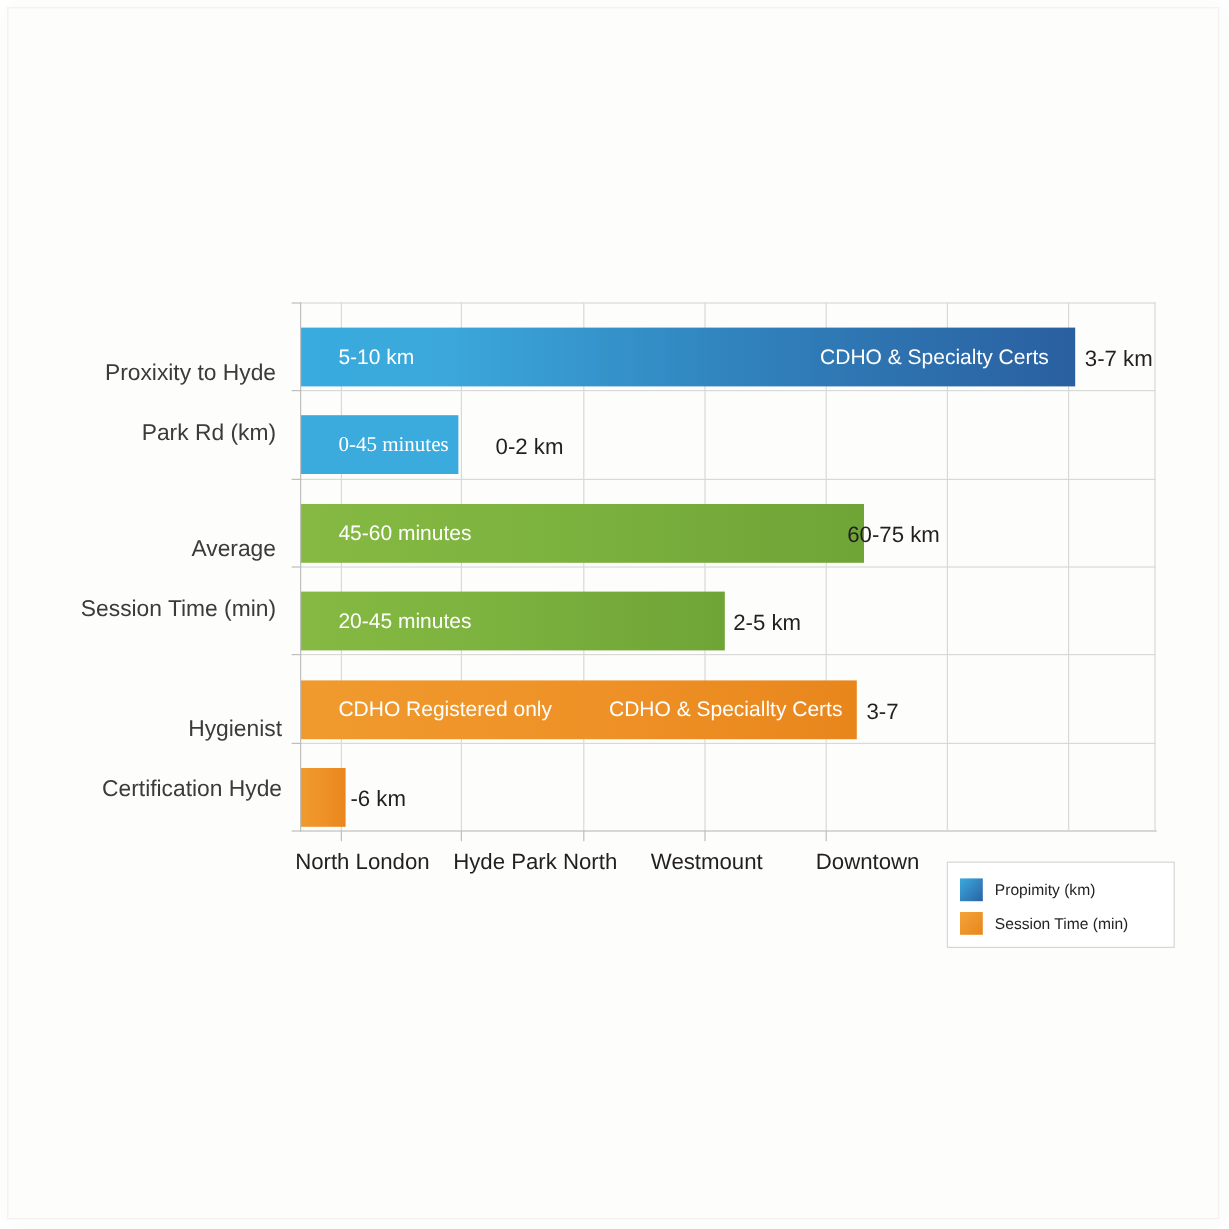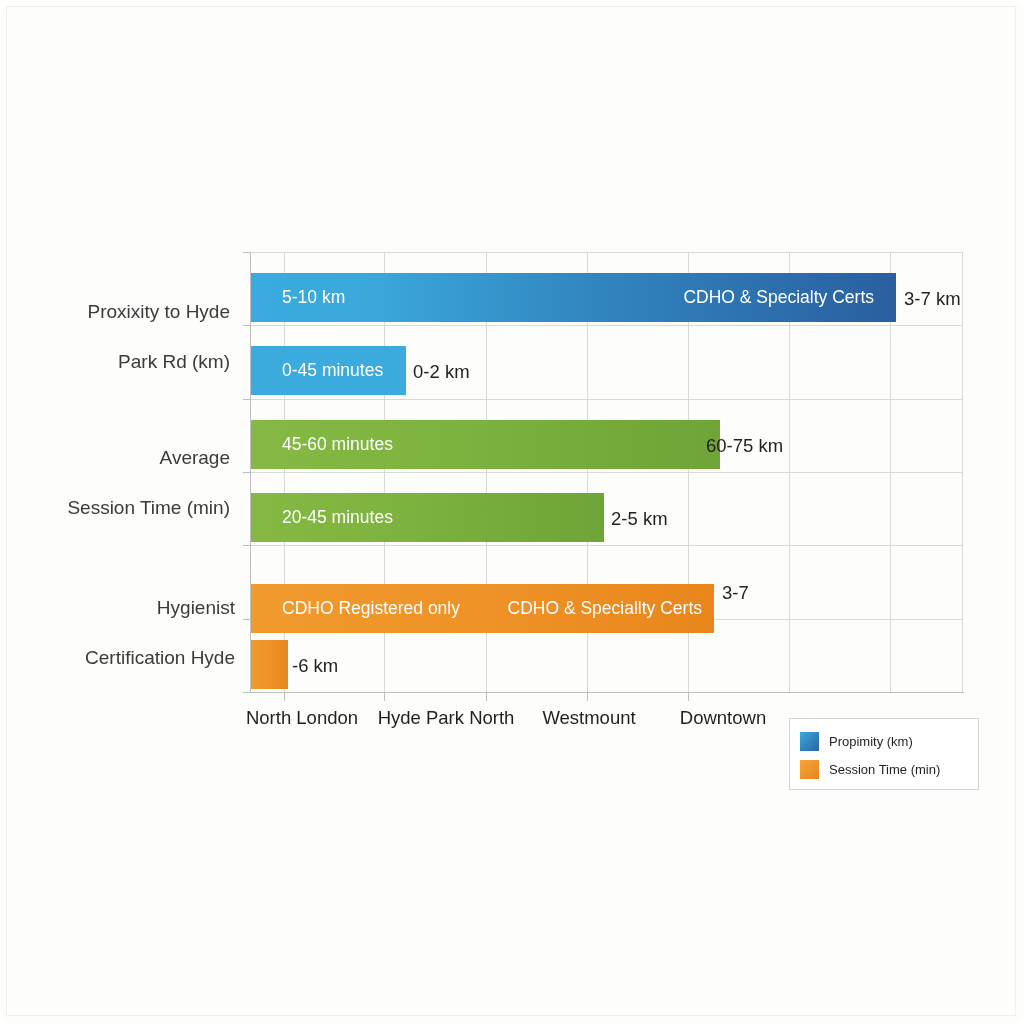--- a/index.html
+++ b/index.html
@@ -159,36 +159,36 @@
     <div class="gridline-h" style="top:220px;"></div>
     <div class="gridline-h" style="top:293px;"></div>
     <div class="gridline-h" style="top:367px;"></div>
 
     <div class="bar bar-blue" style="left:0px;top:21px;width:646px;">
       <span class="bar-label-in left">5-10 km</span>
       <span class="bar-label-in" style="right:22px;">CDHO &amp; Specialty Certs</span>
     </div>
     <span class="bar-label-out" style="left:654px;top:36px;text-align:right;">3-7 km</span>
 
-    <div class="bar bar-blue-flat" style="left:0px;top:94px;width:156px;">
+    <div class="bar bar-blue-flat" style="left:0px;top:94px;width:132px;font-family:Liberation Serif, serif;">
       <span class="bar-label-in left">0-45 minutes</span>
     </div>
     <span class="bar-label-out" style="left:163px;top:109px;">0-2 km</span>
 
     <div class="bar bar-green" style="left:0px;top:168px;width:470px;">
       <span class="bar-label-in left">45-60 minutes</span>
     </div>
     <span class="bar-label-out" style="left:456px;top:183px;">60-75 km</span>
 
     <div class="bar bar-green" style="left:0px;top:241px;width:354px;">
       <span class="bar-label-in left">20-45 minutes</span>
     </div>
     <span class="bar-label-out" style="left:361px;top:256px;">2-5 km</span>
 
-    <div class="bar bar-orange" style="left:0px;top:315px;width:464px;margin-top:17px;">
+    <div class="bar bar-orange" style="left:0px;top:315px;width:464px;">
       <span class="bar-label-in left">CDHO Registered only</span>
       <span class="bar-label-in" style="right:12px;">CDHO &amp; Speciallty Certs</span>
     </div>
     <span class="bar-label-out" style="left:472px;top:330px;">3-7</span>
 
     <div class="bar bar-orange" style="left:0px;top:388px;width:38px;"></div>
     <span class="bar-label-out" style="left:42px;top:403px;">-6 km</span>
 
   </div>
 

